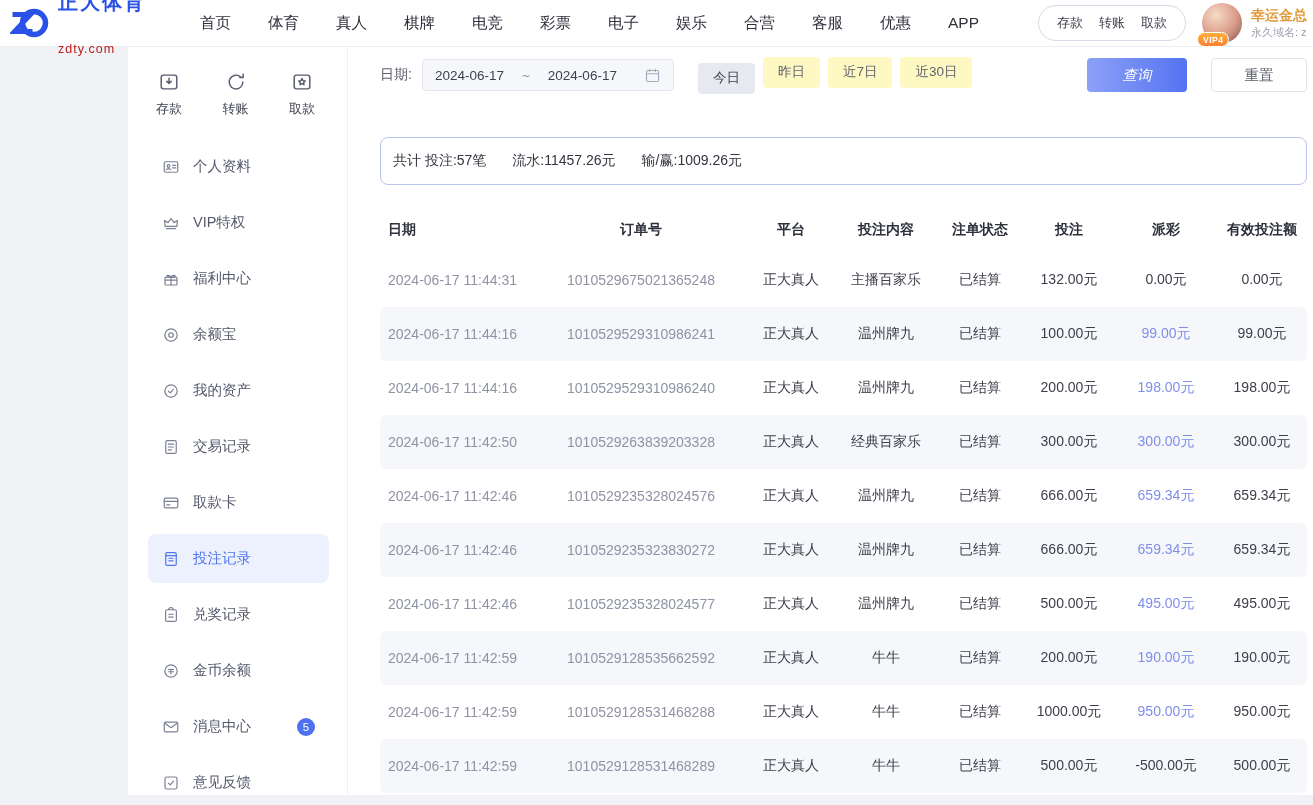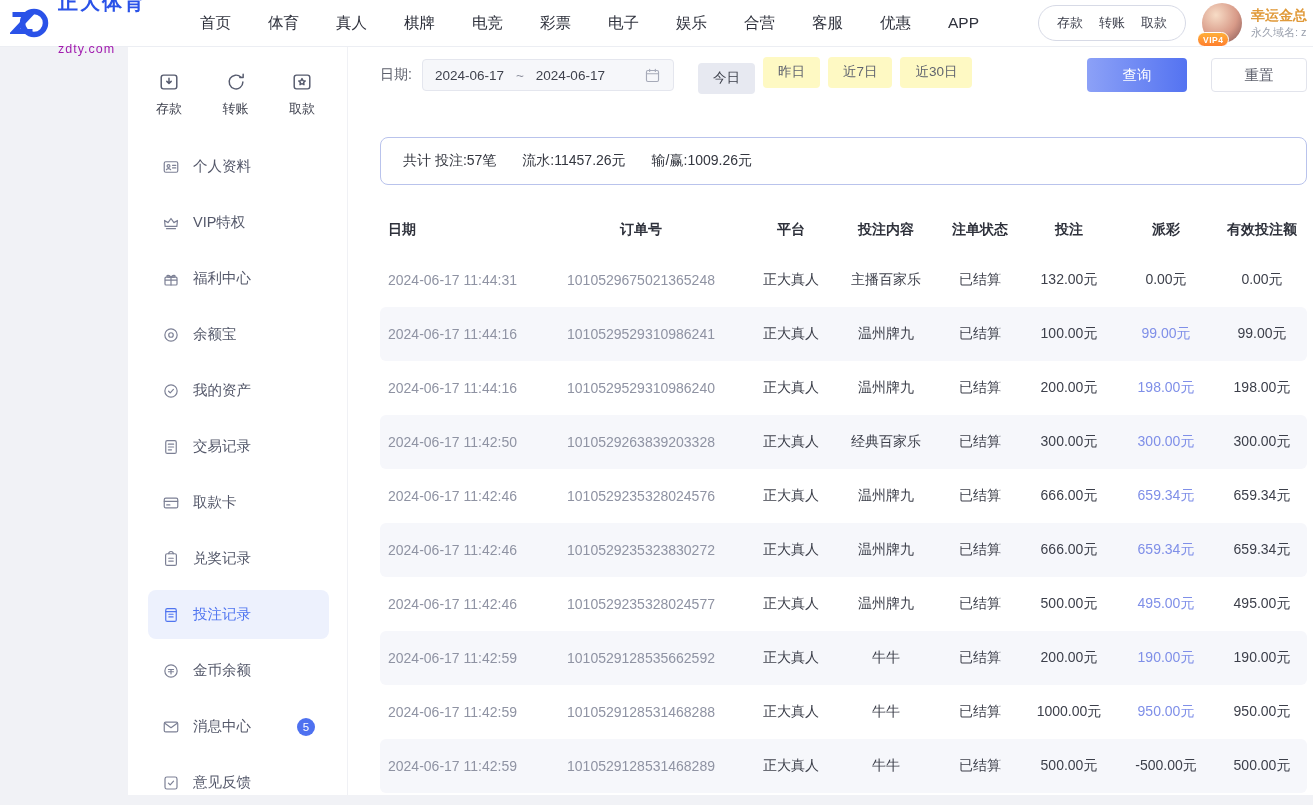--- a/index.html
+++ b/index.html
@@ -4,21 +4,21 @@
 <style>
   * { box-sizing: border-box; margin: 0; padding: 0; }
   html, body { width: 1313px; height: 805px; overflow: hidden; }
   body { font-family: "Liberation Sans", "DejaVu Sans", sans-serif; background: #f1f2f6; color: #3c3f4c; }
 
   
   .topbar { height: 47px; background: #fff; display: flex; align-items: center; padding: 0 6px 0 10px; border-bottom: 1px solid #eceef3; position: relative; z-index: 2; }
   .logo { display: flex; align-items: center; gap: 8px; min-width: 148px; cursor: pointer; }
   .logo-mark svg { display: block; }
   .logo-text .cn { font-size: 20px; font-weight: 700; color: #2a52e8; letter-spacing: 2px; line-height: 1.15; }
-  .logo-text .en { font-size: 12.5px; color: #a21caf; letter-spacing: 1px; margin-top: 28px; }
+  .logo-text .en { font-size: 12.5px; color: #b91c1c; letter-spacing: 1px; margin-top: 28px; }
   .main-nav { display: flex; gap: 37px; margin-left: 42px; align-items: center; }
   .nav-item { font-size: 15.5px; color: #2f323d; cursor: pointer; white-space: nowrap; }
   .topbar-right { margin-left: auto; display: flex; align-items: center; gap: 16px; }
   .wallet-pill { display: flex; gap: 16px; border: 1px solid #d7dae6; border-radius: 999px; padding: 8px 18px; font-size: 13px; color: #3c3f4c; }
   .wallet-pill span { cursor: pointer; }
   .user-chip { display: flex; align-items: center; gap: 9px; cursor: pointer; }
   .avatar-wrap { position: relative; width: 40px; height: 40px; flex: none; }
   .avatar { width: 40px; height: 40px; border-radius: 50%; background: radial-gradient(circle at 35% 30%, #f7dcc6, #d89a88 55%, #7e5250); }
   .vip-badge { position: absolute; left: -5px; bottom: -4px; background: linear-gradient(180deg, #ffb03a, #ff7e2d); color: #fff; font-size: 8.5px; font-weight: 700; padding: 1.5px 5px; border-radius: 8px; border: 1px solid #fff; letter-spacing: .5px; }
   .user-meta { line-height: 1.35; overflow: hidden; white-space: nowrap; max-width: 86px; }
@@ -37,31 +37,31 @@
   .menu { list-style: none; padding: 12px 18px 0 20px; }
   .menu-item { display: flex; align-items: center; gap: 13px; height: 49px; margin-bottom: 7px; padding: 0 14px; border-radius: 8px; font-size: 14.5px; color: #54586a; cursor: pointer; }
   .menu-item .icon { color: #7c8095; display: flex; }
   .menu-item.active { background: #edf1fd; color: #5075f0; }
   .menu-item.active .icon { color: #5075f0; }
   .menu-badge { margin-left: auto; background: #4e71f0; color: #fff; width: 18px; height: 18px; border-radius: 50%; font-size: 11.5px; display: flex; align-items: center; justify-content: center; }
 
   
   .filter-row { display: flex; align-items: center; gap: 10px; height: 36px; }
   .filter-label { font-size: 14px; color: #5c5f6b; }
-  .date-input { display: flex; align-items: center; gap: 12px; background: #f6f7fa; border: 1px solid #e4e6ee; border-radius: 4px; height: 32px; padding: 0 12px; font-size: 13.5px; color: #3f424d; width: 252px; cursor: pointer; }
+  .date-input { display: flex; align-items: center; gap: 18px; background: #f6f7fa; border: 1px solid #e4e6ee; border-radius: 4px; height: 32px; padding: 0 12px; font-size: 13.5px; color: #3f424d; width: 252px; cursor: pointer; }
   .date-input .sep { color: #8b8e9c; }
   .date-input .icon { margin-left: auto; color: #a6aab8; display: flex; }
   .range-group { display: flex; gap: 8px; margin-left: 14px; }
   .range-btn { height: 31px; padding: 0 15px; display: flex; align-items: center; border-radius: 4px; background: #fef9c3; font-size: 13.5px; color: #60646f; cursor: pointer; }
   .range-btn.active { background: #e7e9f1; color: #3b3e49; margin-top: 6px; }
-  .query-btn { margin-left: auto; width: 100px; height: 34px; border: none; border-radius: 4px; background: linear-gradient(90deg, #8ca1f7, #5473f1); color: #fff; font-size: 14.5px; cursor: pointer; }
+  .query-btn { margin-left: auto; width: 100px; height: 34px; border: none; border-radius: 4px; background: linear-gradient(90deg, #8ca1f7, #5473f1); color: #fff; font-size: 14.5px; cursor: pointer; font-style: italic; }
   .reset-btn { width: 96px; height: 34px; margin-left: 14px; border: 1px solid #e2e4ec; border-radius: 4px; background: #fff; color: #5c5f6b; font-size: 14.5px; cursor: pointer; }
 
   
-  .summary-box { margin-top: 44px; border: 1px solid #b9c3ec; border-radius: 8px; height: 48px; display: flex; align-items: center; gap: 26px; padding: 0 22px; font-size: 14px; color: #33363f; }
+  .summary-box { margin-top: 44px; border: 1px solid #b9c3ec; border-radius: 8px; height: 48px; display: flex; align-items: center; gap: 26px; padding: 0 12px; font-size: 14px; color: #33363f; }
 
   
   .bet-table { margin-top: 22px; }
   .trow { display: grid; grid-template-columns: 155px 212px 88px 102px 86px 92px 102px 90px; align-items: center; height: 54px; border-radius: 6px; font-size: 14px; }
   .thead { height: 46px; font-weight: 700; color: #2e313b; font-size: 14px; }
   .tc { text-align: center; }
   .tc.col-0 { text-align: left; padding-left: 8px; }
   .cell-date, .cell-order { color: #8f93a3; }
   .cell-platform, .cell-game, .cell-status, .cell-bet, .cell-valid { color: #3c3f4a; }
   .cell-payout { color: #3c3f4a; }
@@ -208,37 +208,37 @@
         </li>
         <li class="menu-item">
           <span class="icon">
             <svg width="18" height="18" viewBox="0 0 24 24" fill="none" stroke="currentColor" stroke-width="1.6" stroke-linecap="round" stroke-linejoin="round">
               <rect x="3" y="5.5" width="18" height="13" rx="2"></rect>
               <path d="M3 9.7h18M6.3 14.6h4.2"></path>
             </svg>
           </span>
           <span>取款卡</span>
         </li>
+        <li class="menu-item active">
+          <span class="icon">
+            <svg width="18" height="18" viewBox="0 0 24 24" fill="none" stroke="currentColor" stroke-width="1.6" stroke-linecap="round" stroke-linejoin="round">
+              <rect x="5" y="3.5" width="14" height="17" rx="2"></rect>
+              <path d="M5 7.6h14M9.2 11h5.6M9.2 14.6h5.6"></path>
+            </svg>
+          </span>
+          <span>投注记录</span>
+        </li>
         <li class="menu-item">
           <span class="icon">
             <svg width="18" height="18" viewBox="0 0 24 24" fill="none" stroke="currentColor" stroke-width="1.6" stroke-linecap="round" stroke-linejoin="round">
               <rect x="4.8" y="5" width="14.4" height="15.5" rx="2"></rect>
               <path d="M9 5a3 3 0 0 1 6 0M9 11h6M9 14.8h6"></path>
             </svg>
           </span>
           <span>兑奖记录</span>
-        </li>
-        <li class="menu-item active">
-          <span class="icon">
-            <svg width="18" height="18" viewBox="0 0 24 24" fill="none" stroke="currentColor" stroke-width="1.6" stroke-linecap="round" stroke-linejoin="round">
-              <rect x="5" y="3.5" width="14" height="17" rx="2"></rect>
-              <path d="M5 7.6h14M9.2 11h5.6M9.2 14.6h5.6"></path>
-            </svg>
-          </span>
-          <span>投注记录</span>
         </li>
         <li class="menu-item">
           <span class="icon">
             <svg width="18" height="18" viewBox="0 0 24 24" fill="none" stroke="currentColor" stroke-width="1.6" stroke-linecap="round" stroke-linejoin="round">
               <circle cx="12" cy="12" r="8.2"></circle>
               <path d="M8.6 10h6.8M8.6 13h6.8M12 10v6"></path>
             </svg>
           </span>
           <span>金币余额</span>
         </li>

